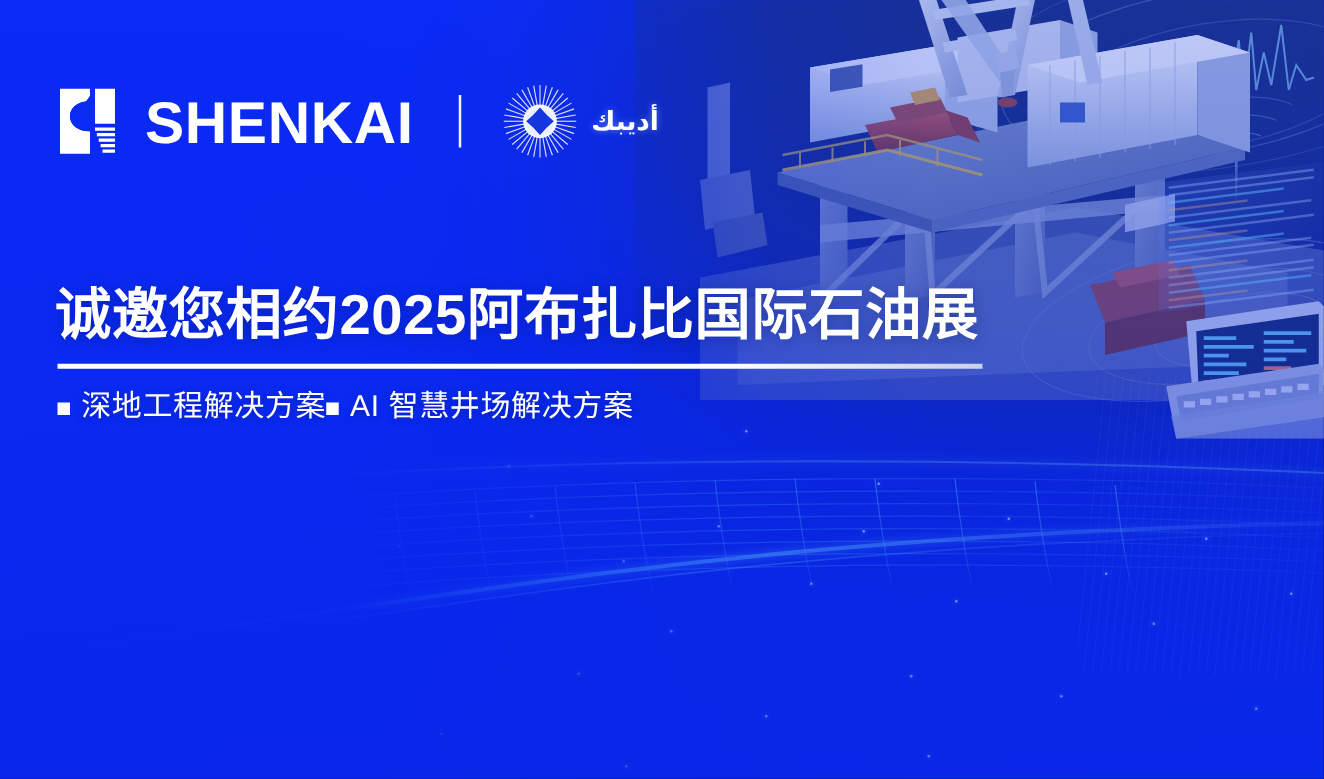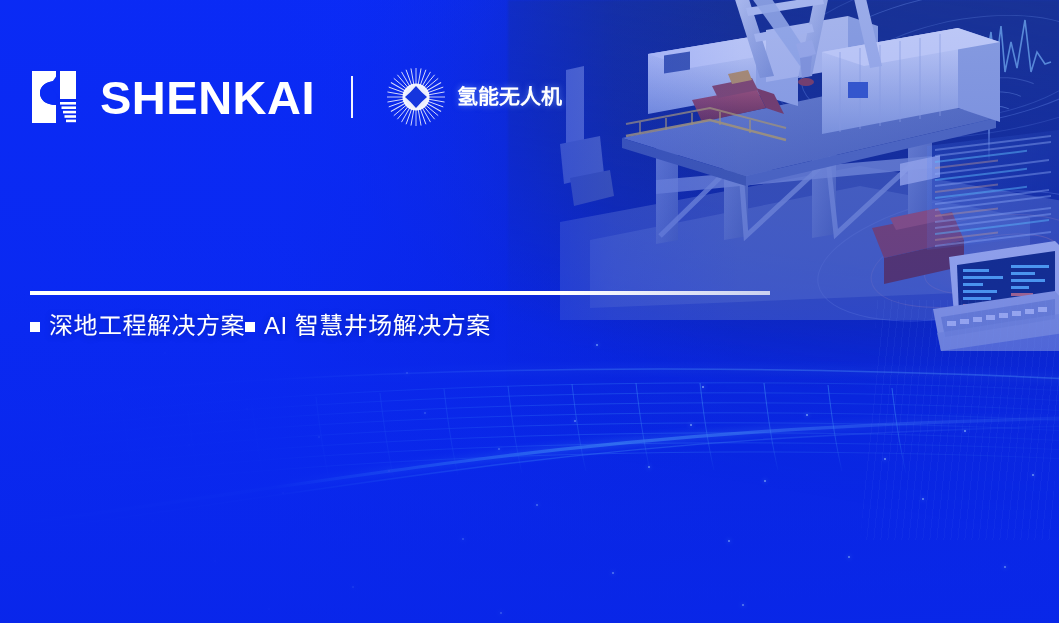--- a/index.html
+++ b/index.html
@@ -126,21 +126,21 @@
   
   .bg-wash {
     background: linear-gradient(180deg, rgba(10,40,245,0.16) 0%, rgba(10,38,235,0.30) 45%, rgba(8,34,225,0.52) 100%);
     mix-blend-mode: normal;
   }
   .bg-left-fade {
     background: linear-gradient(90deg, #0a2bf5 0%, rgba(10,43,245,0.97) 26%, rgba(10,43,245,0.55) 44%, rgba(10,43,245,0.12) 58%, rgba(10,43,245,0) 70%);
   }
 
   
-  .content { position: absolute; inset: 0; }
+  .content { position: absolute; inset: 0; margin-left: 16px; }
 
   
   .logo-row {
     position: absolute; left: 30px; top: 66px;
     display: flex; align-items: center; height: 62px;
   }
   .mark { width: 54px; height: 56px; flex: none; }
   .mark svg { display: block; width: 100%; height: 100%; }
   .wordmark {
     margin-left: 16px;
@@ -569,25 +569,26 @@
                 <line x1="0" y1="-29" x2="0" y2="-11" transform="rotate(330)"></line>
                 <line x1="0" y1="-29" x2="0" y2="-11" transform="rotate(340)"></line>
                 <line x1="0" y1="-29" x2="0" y2="-11" transform="rotate(350)"></line>
               </g>
             </g>
             <circle cx="31" cy="31" r="13.5" fill="#ffffff" opacity="0.92"></circle>
             <path d="M31,20 Q36,26 42,31 Q36,36 31,42 Q26,36 20,31 Q26,26 31,20 Z" fill="#1535de"></path>
           </svg>
         </div>
         <div class="adipec-text">
-          <div class="adipec-ar">氢能无人机</div>
+          <div class="adipec-ar">أديبك</div>
         </div>
       </div>
     </div>
 
+    <div class="headline">诚邀您相约2025阿布扎比国际石油展</div>
 
     <div class="rule"></div>
 
     <div class="bullets">
 
       <div class="b-row">
         <div class="b-col right">
           <span class="sq"></span>
           <span class="b-text">深地工程解决方案</span>
         </div>

